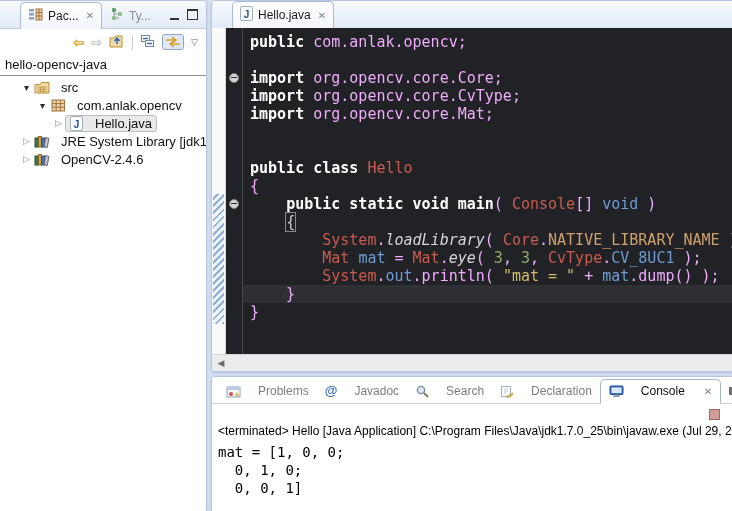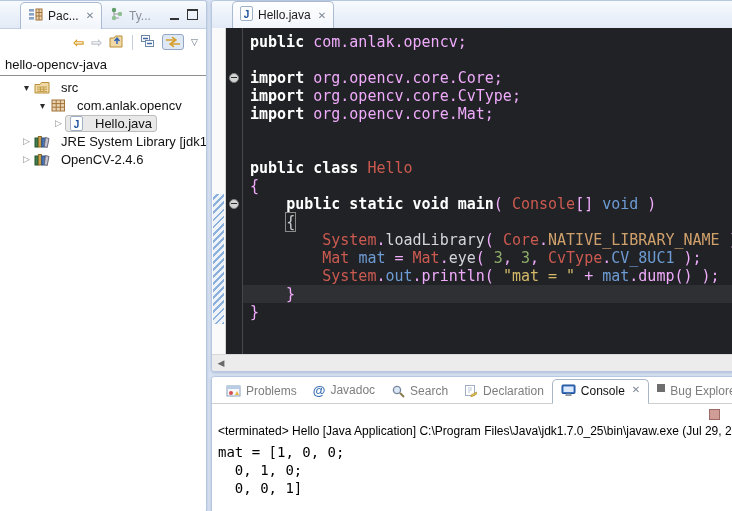--- a/index.html
+++ b/index.html
@@ -49,35 +49,35 @@
             background:#d4d4d4;border:1px solid #808080;box-sizing:border-box;}
   .fold-dot::after{content:"";position:absolute;left:1px;right:1px;top:3px;height:1px;background:#2b2b2b;}
   #code-area{flex:1;background:#212225;border-left:1px solid #47484b;position:relative;
              padding:5px 0 0 7px;font-family:"DejaVu Sans Mono",monospace;font-size:15px;
              line-height:18px;overflow:hidden;}
   .code-line{white-space:pre;position:relative;z-index:2;height:18px;}
   .cur-line{position:absolute;left:0;right:0;height:18px;background:#2f3033;z-index:1;}
   .seg-kw{color:#ffffff;font-weight:bold;}
   .seg-cls{color:#cb5a50;}
   .seg-var{color:#6d9bd3;}
-  .seg-sm{color:#d2d5da;}
+  .seg-sm{color:#d2d5da;font-style:italic;}
   .seg-str{color:#d3ba6a;}
   .seg-num{color:#8fae6b;}
   .seg-const{color:#cfa06c;}
   .seg-def{color:#f0abfc;}
   .seg-brk{color:#c8cbd0;outline:1px solid #8a8a8a;}
   .hscroll{position:absolute;left:0;right:0;bottom:0;height:16px;background:#ececec;
            border-top:1px solid #d8d8d8;display:flex;align-items:center;}
   .hscroll .arr{width:18px;text-align:center;color:#6a6a6a;font-size:9px;}
 
   
   #console-panel{left:211px;top:376px;right:-2px;height:140px;border-radius:4px 0 0 4px;}
   .ctabs{height:26px;display:flex;align-items:flex-end;padding-left:6px;
          border-bottom:1px solid #cfcfcf;background:#fff;}
-  .ctab{display:flex;gap:5px;font-size:12px;color:#7d7d7d;
+  .ctab{display:flex;align-items:center;gap:17px;font-size:12px;color:#7d7d7d;
         padding:4px 8px 5px;white-space:nowrap;}
   .ctab.active{color:#111;border:1px solid #aab6c6;border-bottom:1px solid #fff;
                border-radius:5px 5px 0 0;background:#fff;margin-bottom:-1px;}
   .ctoolbar{height:20px;position:relative;}
   .term-sq{position:absolute;right:13px;top:5px;width:9px;height:9px;
            background:#cf9c96;border:1px solid #9b6a64;}
   .cstatus{font-size:12px;color:#000;padding:0 0 2px 6px;white-space:nowrap;}
   #console-out{font-family:"DejaVu Sans Mono",monospace;font-size:14px;line-height:18px;
                color:#000;padding:3px 6px;white-space:pre;}
   .at-glyph{color:#3a6fb5;font-weight:bold;font-size:13px;}

